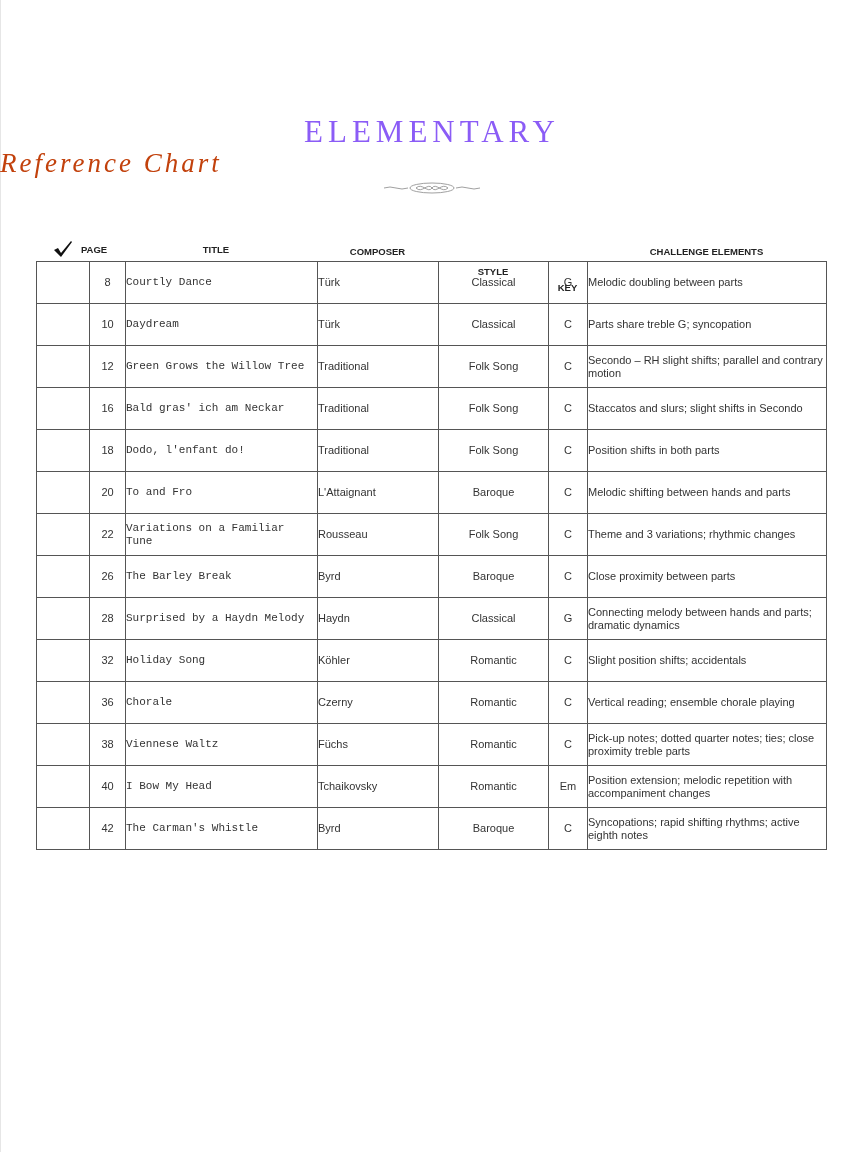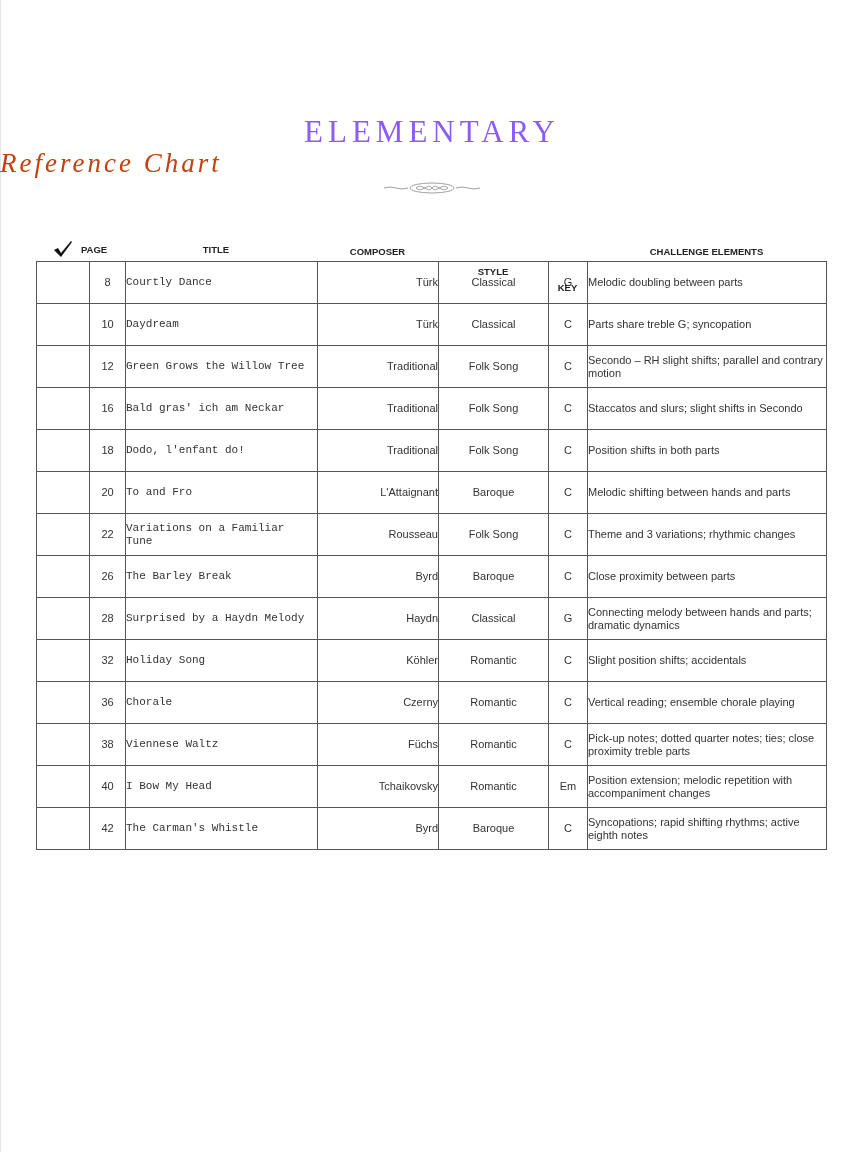--- a/index.html
+++ b/index.html
@@ -11,21 +11,21 @@
     font-family:"Liberation Serif", "DejaVu Serif", serif; font-style:italic; font-size:27px; letter-spacing:3px; color:#c2410c; }
   .ornament { position:absolute; left:382px; top:180px; width:100px; height:16px; }
   .hdr { position:absolute; top:244px; font-family:"Liberation Sans", sans-serif; font-size:9.5px; font-weight:bold; color:#222; text-align:center; }
   .check { position:absolute; left:52px; top:239px; width:22px; height:20px; }
   table.chart { position:absolute; left:36px; top:261px; border-collapse:collapse; width:791px; table-layout:fixed;
     font-family:"Liberation Sans", sans-serif; font-size:11px; color:#333; }
   table.chart td { border:1px solid #555; height:41px; padding:0; vertical-align:middle; line-height:13px; }
   td.c-check { width:52px; }
   td.c-page { width:35px; text-align:center; }
   td.c-title { width:191px; padding-left:10px;font-family:Liberation Mono, monospace; }
-  td.c-comp { width:120px; text-align:right; }
+  td.c-comp { width:120px; text-align:left; }
   td.c-style { width:109px; text-align:center; }
   td.c-key { width:38px; text-align:center; }
   td.c-chal { padding-left:13px; padding-right:4px; }
 </style>
 </head>
 <body>
 
 <div class="left-edge"></div>
 
 <div class="title-main">ELEMENTARY</div>

